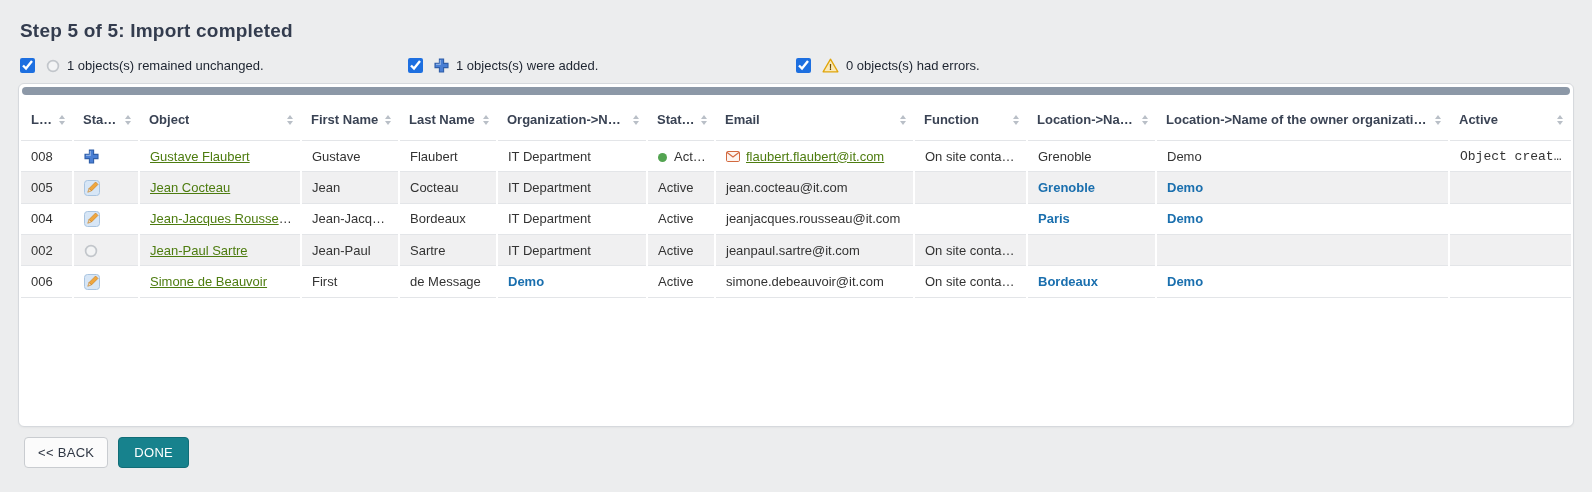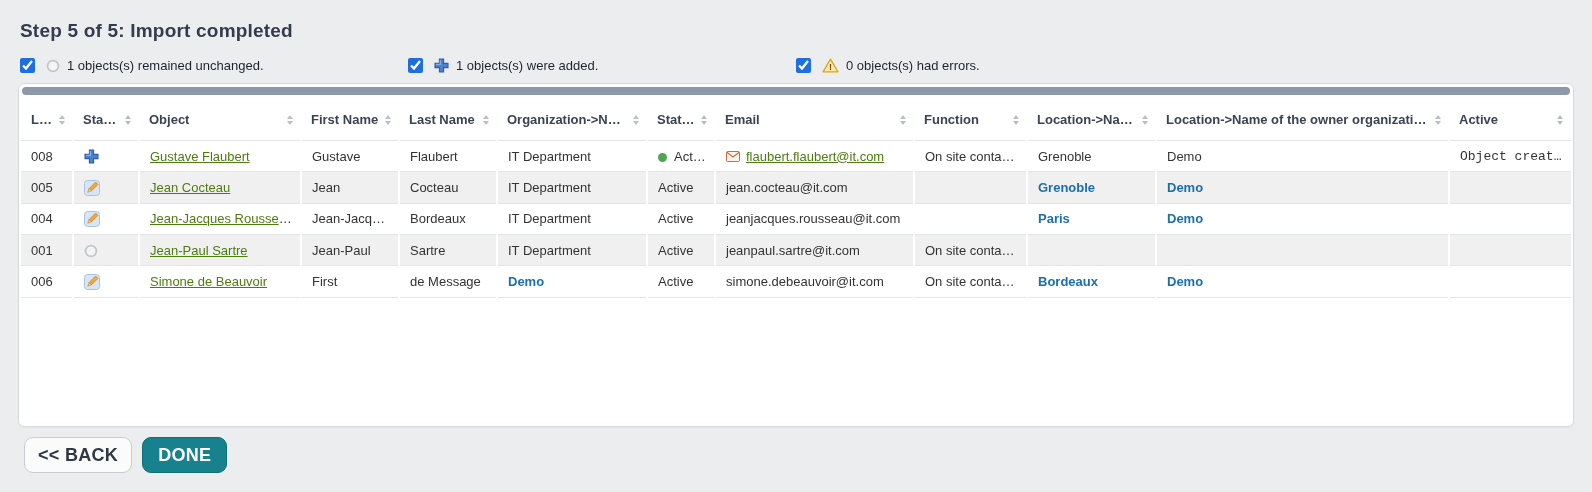--- a/index.html
+++ b/index.html
@@ -62,22 +62,22 @@
   .dot {
     width:9px; height:9px; background:#53a451; border-radius:50%;
     display:inline-block; margin-right:7px; vertical-align:-1px;
   }
   .mailic { display:inline-flex; margin-right:6px; vertical-align:-1px; }
   .cicon { display:inline-flex; vertical-align:middle; }
 
   .footer { display:flex; gap:10px; margin:10px 4px 0 6px; }
   .btn {
     font-family:"Liberation Sans", sans-serif;
-    font-size:18px; font-weight:bold; letter-spacing:.3px;
-    border-radius:9px; padding:8px 13px; cursor:pointer; line-height:1;
+    font-size:13px; font-weight:normal; letter-spacing:.3px;
+    border-radius:4px; padding:8px 13px; cursor:pointer; line-height:1;
   }
   .btn-back { background:#fbfbfb; border:1px solid #c9ccd0; color:#2f3744; }
   .btn-done { background:#17828d; border:1px solid #116d77; color:#fff; padding:8px 15px; }
 </style>
 </head>
 <body>
 
 <div class="page">
 
   <div class="page-title">Step 5 of 5: Import completed</div>
@@ -306,21 +306,21 @@
             <td><span>Bordeaux</span></td>
             <td><span>IT Department</span></td>
             <td><span>Active</span></td>
             <td><span>jeanjacques.rousseau@it.com</span></td>
             <td><span></span></td>
             <td><span class="lnk-blue">Paris</span></td>
             <td><span class="lnk-blue">Demo</span></td>
             <td><span></span></td>
           </tr>
           <tr class="striped">
-            <td><span>001</span></td>
+            <td><span>002</span></td>
             <td><span class="cicon">
                 <svg width="14" height="14" viewBox="0 0 14 14">
                   <circle cx="7" cy="7" r="5.4" fill="#f3f4f5" stroke="#c2c6cb" stroke-width="1.7"></circle>
                 </svg>
               </span></td>
             <td><span class="lnk-orange">Jean-Paul Sartre</span></td>
             <td><span>Jean-Paul</span></td>
             <td><span>Sartre</span></td>
             <td><span>IT Department</span></td>
             <td><span>Active</span></td>

